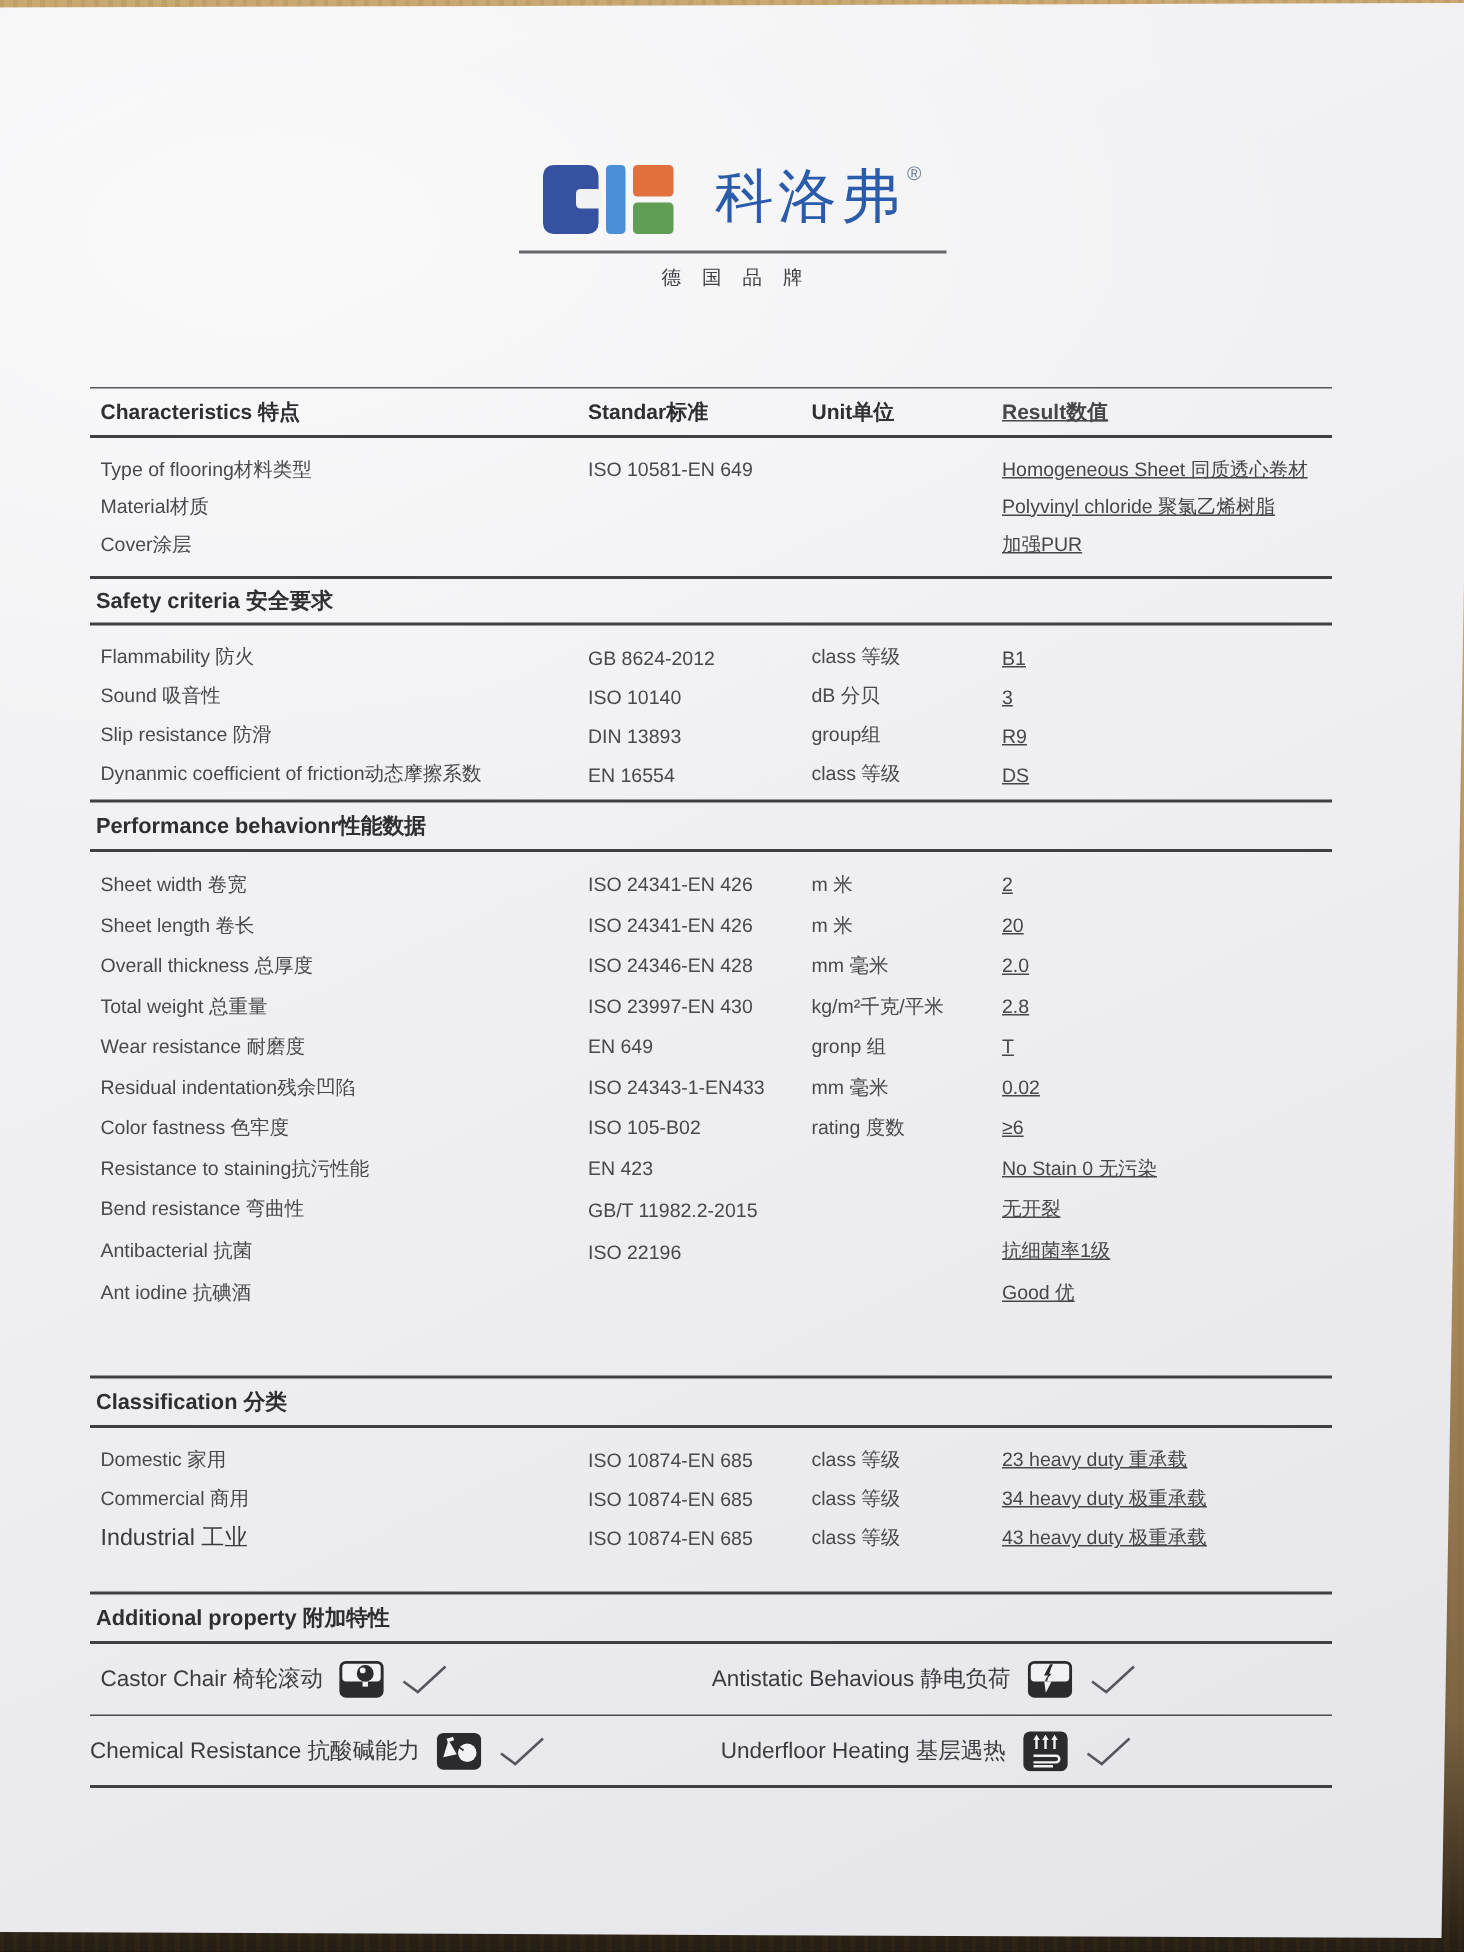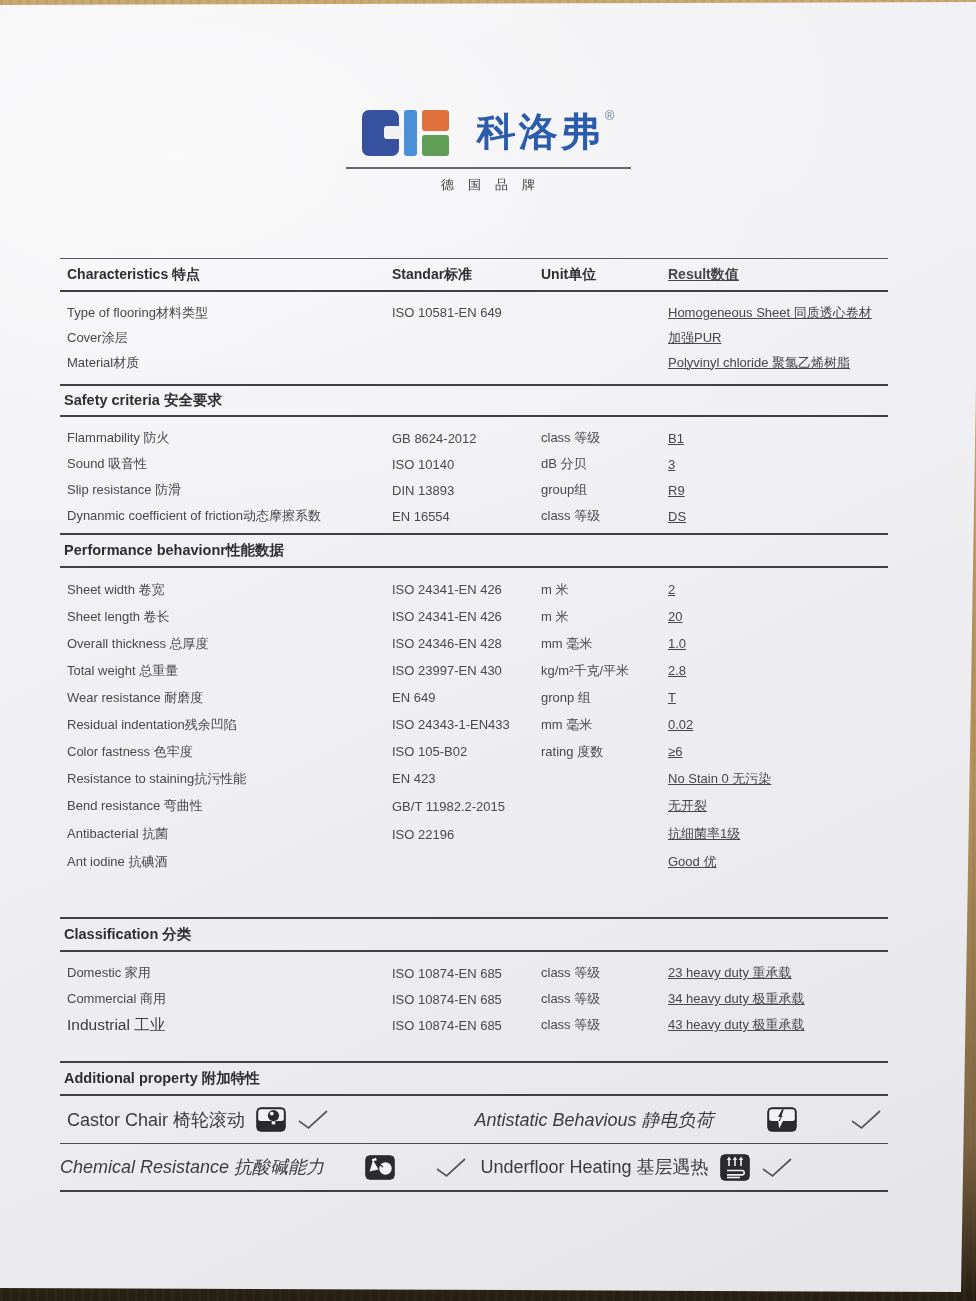--- a/index.html
+++ b/index.html
@@ -23,21 +23,21 @@
   }
   
   .logo-block{position:absolute;left:0;top:110px;width:100%;display:flex;flex-direction:column;align-items:center;}
   .logo-row{display:flex;align-items:flex-start;}
   .logo-mark{display:flex;align-items:flex-start;height:46px;}
   .mark-c{position:relative;width:37px;height:46px;border-radius:7px;}
   .mark-c .notch{position:absolute;right:-2px;top:16px;width:17px;height:13px;border-radius:3px;}
   .mark-i{width:13px;height:46px;border-radius:3px;margin-left:5px;}
   .mark-col{display:flex;flex-direction:column;justify-content:space-between;height:46px;margin-left:5px;}
   .mark-sq{width:27px;height:21px;border-radius:3px;}
-  .brand-cn{font-size:39px;font-weight:bold;letter-spacing:3px;margin-left:28px;line-height:44px;}
+  .brand-cn{font-size:39px;font-weight:normal;letter-spacing:3px;margin-left:28px;line-height:44px;}
   .brand-reg{font-size:13px;margin-left:2px;margin-top:-2px;color:#6b7c96;}
   .logo-rule{width:285px;height:2px;background:#66666b;margin-top:11px;}
   .logo-tagline{margin-top:7px;font-size:13px;font-weight:normal;color:#3d3d42;letter-spacing:14px;text-indent:14px;}
   
   .spec-table{position:absolute;left:60px;top:258px;width:828px;color:#48484d;font-size:13px;}
   .grid{display:grid;grid-template-columns:332px 149px 127px 1fr;align-items:center;}
   .c-name{padding-left:7px;}
   .thead{height:31px;border-top:1.5px solid #55555a;border-bottom:2px solid #3f3f44;
          font-weight:bold;font-size:14px;color:#2e2e33;}
   .tbody{display:block;}
@@ -52,22 +52,22 @@
         font-weight:bold;font-size:14.5px;color:#2e2e33;padding-left:4px;}
   .band.tall{height:31px;}
   .cell{overflow:visible;white-space:nowrap;}
   .c-result{color:#46464b;text-decoration:underline;}
   .sm{white-space:pre-line;font-size:10.5px;line-height:1.25;}
   
   .addl-row{display:flex;align-items:center;height:47px;border-bottom:1.5px solid #4a4a4f;}
   .addl-row.last{height:46px;border-bottom:2px solid #3f3f44;}
   .addl-cell{display:flex;align-items:center;gap:11px;width:50%;}
   .addl-cell.left{padding-left:7px;justify-content:flex-start;}
-  .addl-cell.right{justify-content:space-between;padding-right:6px;font-style:italic;}
-  .addl-label{font-size:18px;color:#3b3b40;}
+  .addl-cell.right{justify-content:flex-start;padding-right:6px;}
+  .addl-label{font-size:15px;color:#3b3b40;}
   .pict{display:block;}
   .check{display:block;}
 </style>
 </head>
 <body>
 <div class="stage">
 
   <div class="paper">
 
     <div class="logo-block">
@@ -99,30 +99,30 @@
       </div>
 
       <div class="tbody body-intro" style="height:84px;">
           <div class="trow">
             <div class="cell c-name">Type of flooring材料类型</div>
             <div class="cell c-std">ISO 10581-EN 649</div>
             <div class="cell c-unit"></div>
             <div class="cell c-result">Homogeneous Sheet 同质透心卷材</div>
           </div>
           <div class="trow">
+            <div class="cell c-name">Material材质</div>
+            <div class="cell c-std"></div>
+            <div class="cell c-unit"></div>
+            <div class="cell c-result">Polyvinyl chloride 聚氯乙烯树脂</div>
+          </div>
+          <div class="trow">
             <div class="cell c-name">Cover涂层</div>
             <div class="cell c-std"></div>
             <div class="cell c-unit"></div>
             <div class="cell c-result">加强PUR</div>
-          </div>
-          <div class="trow">
-            <div class="cell c-name">Material材质</div>
-            <div class="cell c-std"></div>
-            <div class="cell c-unit"></div>
-            <div class="cell c-result">Polyvinyl chloride 聚氯乙烯树脂</div>
           </div>
         </div>
 
       <div class="band">Safety criteria 安全要求</div>
       <div class="tbody body-safety" style="height:108px;">
           <div class="trow">
             <div class="cell c-name">Flammability 防火</div>
             <div class="cell c-std">GB 8624-2012</div>
             <div class="cell c-unit">class 等级</div>
             <div class="cell c-result">B1</div>
@@ -158,21 +158,21 @@
           <div class="trow">
             <div class="cell c-name">Sheet length 卷长</div>
             <div class="cell c-std">ISO 24341-EN 426</div>
             <div class="cell c-unit">m 米</div>
             <div class="cell c-result">20</div>
           </div>
           <div class="trow">
             <div class="cell c-name">Overall thickness 总厚度</div>
             <div class="cell c-std">ISO 24346-EN 428</div>
             <div class="cell c-unit">mm 毫米</div>
-            <div class="cell c-result">1.0</div>
+            <div class="cell c-result">2.0</div>
           </div>
           <div class="trow">
             <div class="cell c-name">Total weight 总重量</div>
             <div class="cell c-std">ISO 23997-EN 430</div>
             <div class="cell c-unit">kg/m²千克/平米</div>
             <div class="cell c-result">2.8</div>
           </div>
           <div class="trow">
             <div class="cell c-name">Wear resistance 耐磨度</div>
             <div class="cell c-std">EN 649</div>

